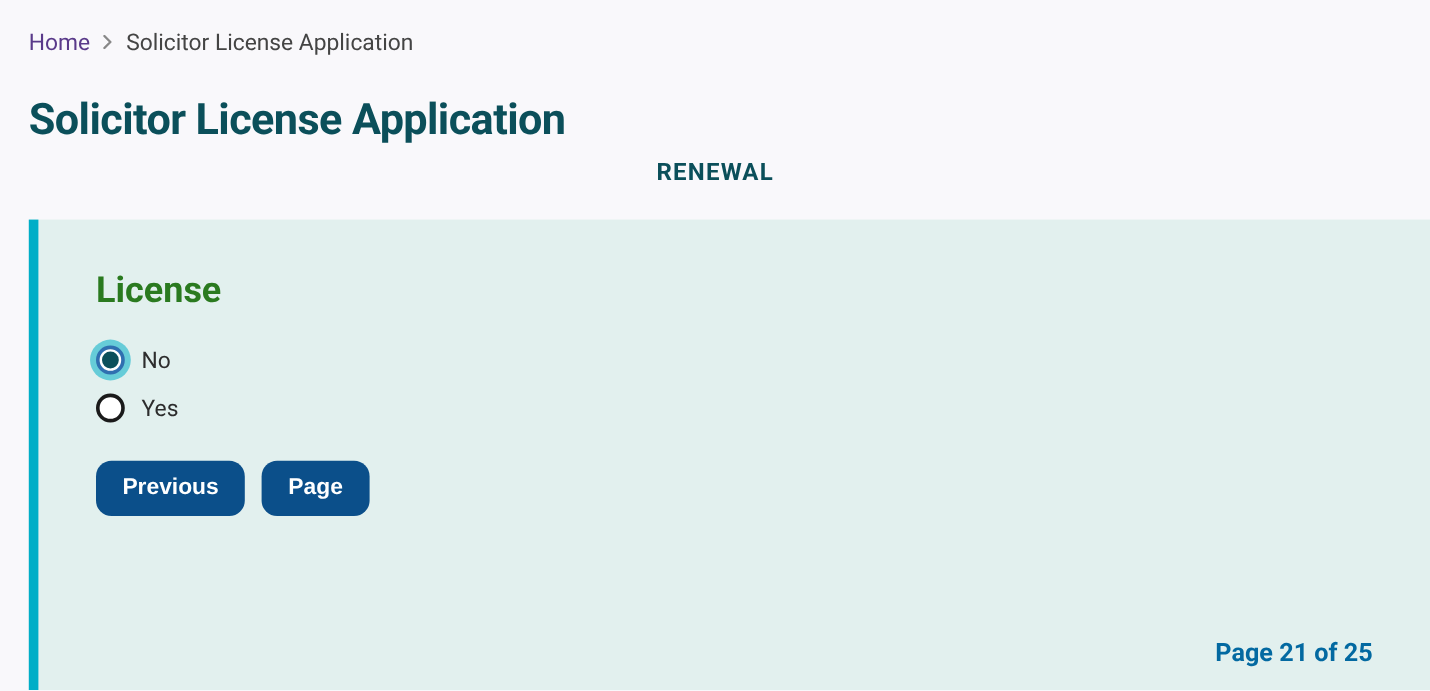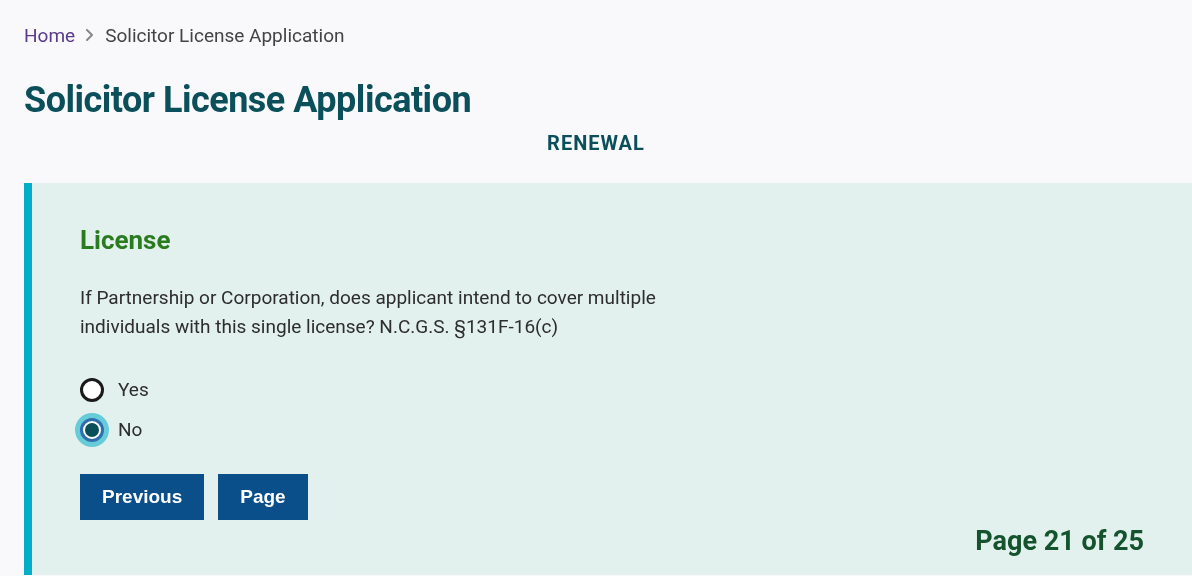--- a/index.html
+++ b/index.html
@@ -48,21 +48,21 @@
     }
     .panel {
       margin: 0 0 0 24px;
       background: #e2f0ee;
       border-left: 8px solid #00aec7;
       padding: 42px 48px 24px 48px;
       position: relative;
       min-height: 392px;
     }
     .section-title {
-      font-size: 26px;
+      font-size: 30px;
       font-weight: 700;
       color: #2a7a1f;
       margin-bottom: 28px;
     }
     .question {
       font-size: 19px;
       line-height: 1.55;
       color: #2d2d2d;
       max-width: 590px;
       margin-bottom: 36px;
@@ -114,30 +114,30 @@
       display: flex;
       gap: 14px;
     }
     .btn {
       background: #0b4f8a;
       color: #fff;
       border: none;
       padding: 12px 22px;
       font-size: 19px;
       font-weight: 700;
-      border-radius: 0;
+      border-radius: 13px;
       cursor: pointer;
     }
     .page-indicator {
       position: absolute;
       right: 48px;
       bottom: 18px;
-      font-size: 27px;
+      font-size: 21px;
       font-weight: 700;
-      color: #14532d;
+      color: #0369a1;
       margin-left: 24px;
     }
   </style>
 </head>
 <body>
 
 <nav class="breadcrumb">
   <a href="#">Home</a>
   <span class="breadcrumb-sep">
     <svg width="10" height="12" viewBox="0 0 10 12">
@@ -148,30 +148,29 @@
 </nav>
 
 <div class="page-header">
   <h1 class="page-title">Solicitor License Application</h1>
   <div class="page-subtitle">RENEWAL</div>
 </div>
 
 <div class="panel">
   <h2 class="section-title">License</h2>
 
-  <p class="question">If Partnership or Corporation, does applicant intend to cover multiple individuals with this single license? N.C.G.S. §131F-16(c)</p>
 
   <div class="radio-group">
     <label class="radio-option">
+      <span class="radio-circle selected focus-ring"></span>
+      <span class="radio-label">No</span>
+    </label>
+    <label class="radio-option">
       <span class="radio-circle"></span>
       <span class="radio-label">Yes</span>
-    </label>
-    <label class="radio-option">
-      <span class="radio-circle selected focus-ring"></span>
-      <span class="radio-label">No</span>
     </label>
   </div>
 
   <div class="button-row">
     <button class="btn">Previous</button>
     <button class="btn">Page</button>
   </div>
 
   <div class="page-indicator">Page 21 of 25</div>
 </div>

